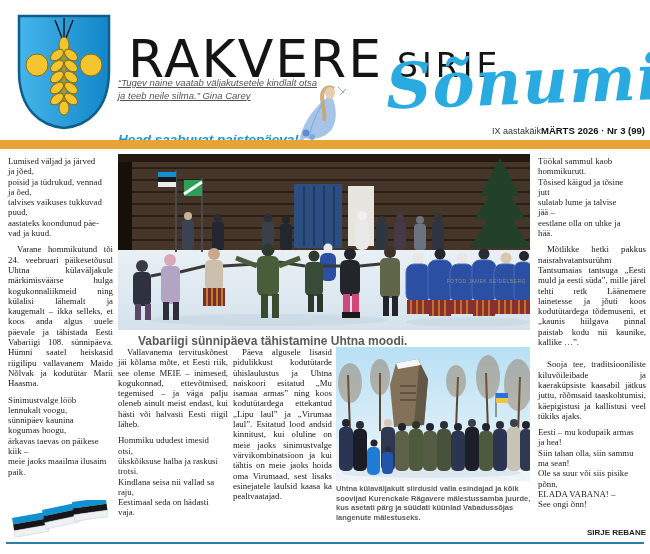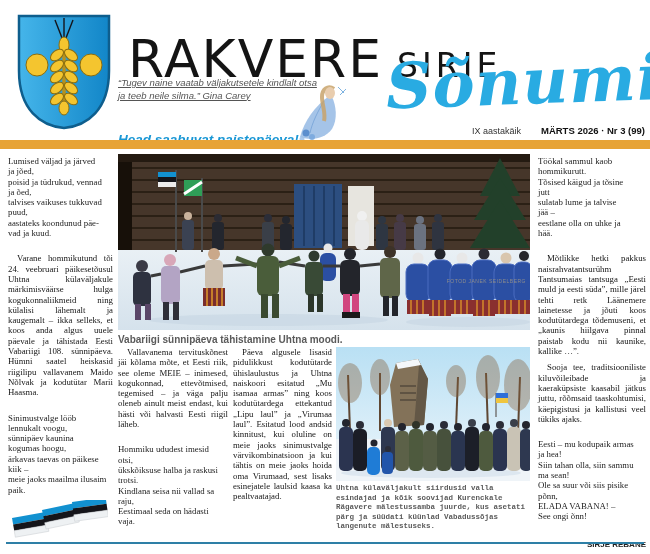--- a/index.html
+++ b/index.html
@@ -18,29 +18,29 @@
                 font-size:63px; color:#29ABE2; line-height:1; transform:rotate(-2deg);
                 letter-spacing:1px; white-space:nowrap; }
   .quote { font-family:"Liberation Sans", sans-serif; font-style:italic; font-size:9.5px;
            line-height:12.5px; color:#555; width:200px;text-decoration:underline; }
   .greeting { font-family:"Liberation Sans", sans-serif; font-style:italic; font-weight:bold;
            font-size:13.5px; color:#1a97d5; }
   .info-line { display:flex; align-items:baseline; 
            font-family:"Liberation Sans", sans-serif; }
   .info-edition { font-size:9px; color:#333; }
   .info-paper { font-size:13px; font-weight:bold; letter-spacing:2px; color:#111; }
-  .info-issue { font-size:9.5px; font-weight:bold; color:#111;margin-left:20px; }
+  .info-issue { font-size:9.5px; font-weight:bold; color:#111; }
   .gold-bar { background:#E7A335; }
 
   
   .poem { white-space:pre-line; font-size:8.8px; line-height:10.3px; color:#1d1d1d; }
   .para { font-size:8.8px; line-height:10.3px; text-align:justify; text-indent:9px; color:#161616; }
-  .mt { margin-top:15px; }
-  .caption { font-family:"Liberation Sans", sans-serif; font-size:10px; font-weight:bold; color:#5a5a5a; }
-  .caption2 { font-family:Liberation Mono, monospace; font-size:7.5px; line-height:9.6px;
+  .mt { margin-top:6px; }
+  .caption { font-family:"Liberation Sans", sans-serif; font-size:12px; font-weight:bold; color:#5a5a5a;margin-left:20px; }
+  .caption2 { font-family:Liberation Sans, sans-serif; font-size:7.5px; line-height:9.6px;
               font-weight:bold; color:#5a5a5a; }
   .credit { position:absolute; right:4px; bottom:46px; font-family:"Liberation Sans", sans-serif;
             font-size:5px; letter-spacing:.5px; color:#8d8d8d; }
   .byline { font-family:"Liberation Sans", sans-serif; font-size:8px; font-weight:bold;
             color:#222; text-align:right; margin-top:18px; }
   .photo { overflow:hidden; }
   .photo svg { display:block; }
   .divider { background:#2e7fa6; }
 </style>
 </head>
@@ -379,21 +379,21 @@
   <div class="abs" style="left:538px; top:156px; width:108px;">
     <div class="poem">Töökal sammul kaob
 hommikurutt.
 Tõsised käigud ja tõsine
 jutt
 sulatab lume ja talvise
 jää –
 eestlane olla on uhke ja
 hää.</div>
     <div class="para mt">Mõtlikke hetki pakkus naisrahvatantsurühm Tantsumaias tantsuga „Eesti muld ja eesti süda”, mille järel tehti retk Läänemere lainetesse ja jõuti koos kodutütardega tõdemuseni, et „kaunis hiilgava pinnal paistab kodu nii kaunike, kallike …”.</div>
-    <div class="para" style="margin-top:6px;">Sooja tee, traditsiooniliste kiluvõileibade ja kaeraküpsiste kaasabil jätkus juttu, rõõmsaid taaskohtumisi, käepigistusi ja kallistusi veel tükiks ajaks.</div>
+    <div class="para" style="margin-top:12px;">Sooja tee, traditsiooniliste kiluvõileibade ja kaeraküpsiste kaasabil jätkus juttu, rõõmsaid taaskohtumisi, käepigistusi ja kallistusi veel tükiks ajaks.</div>
     <div class="poem mt">Eesti – mu kodupaik armas
 ja hea!
 Siin tahan olla, siin sammu
 ma sean!
 Ole sa suur või siis pisike
 põnn,
 ELADA VABANA! –
 See ongi õnn!</div>
     <div class="byline">SIRJE REBANE</div>
   </div>

